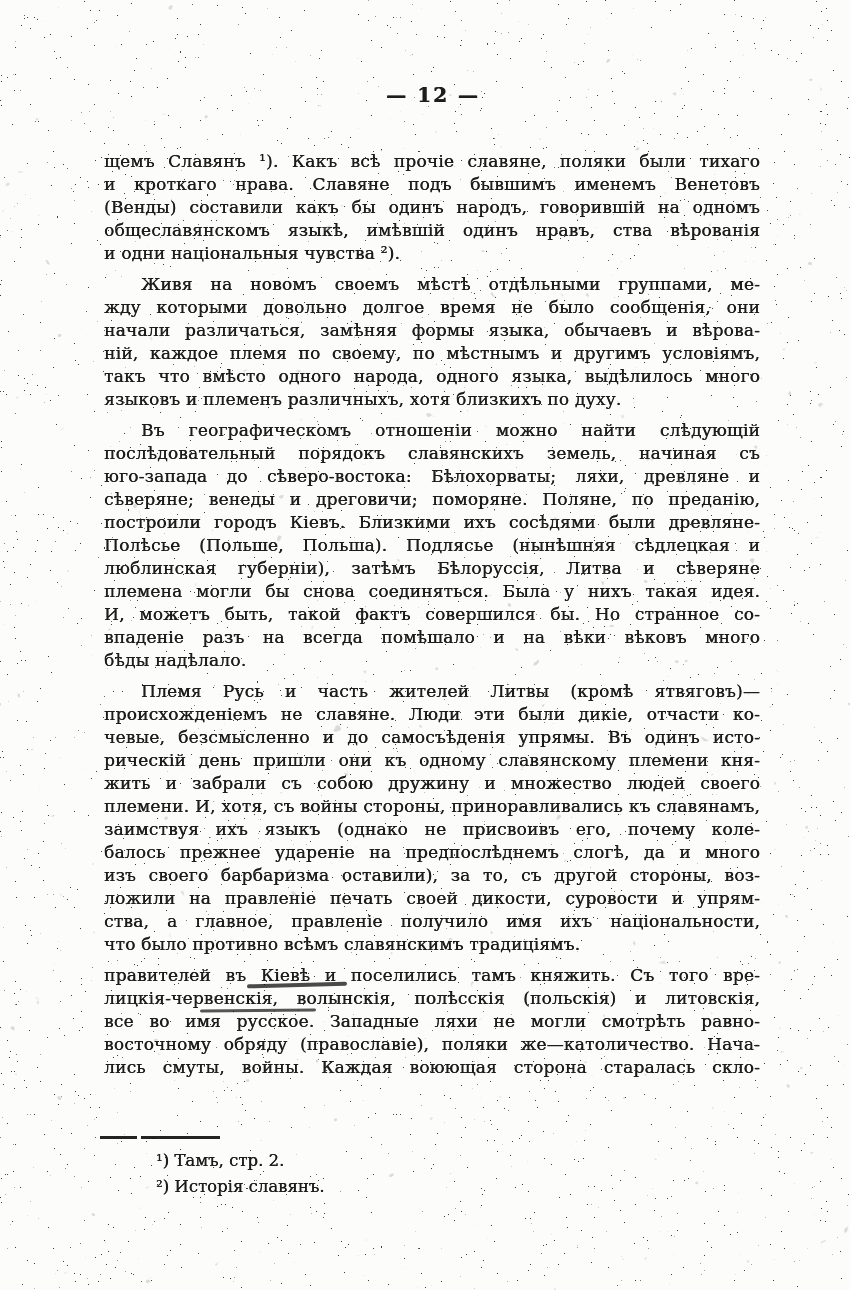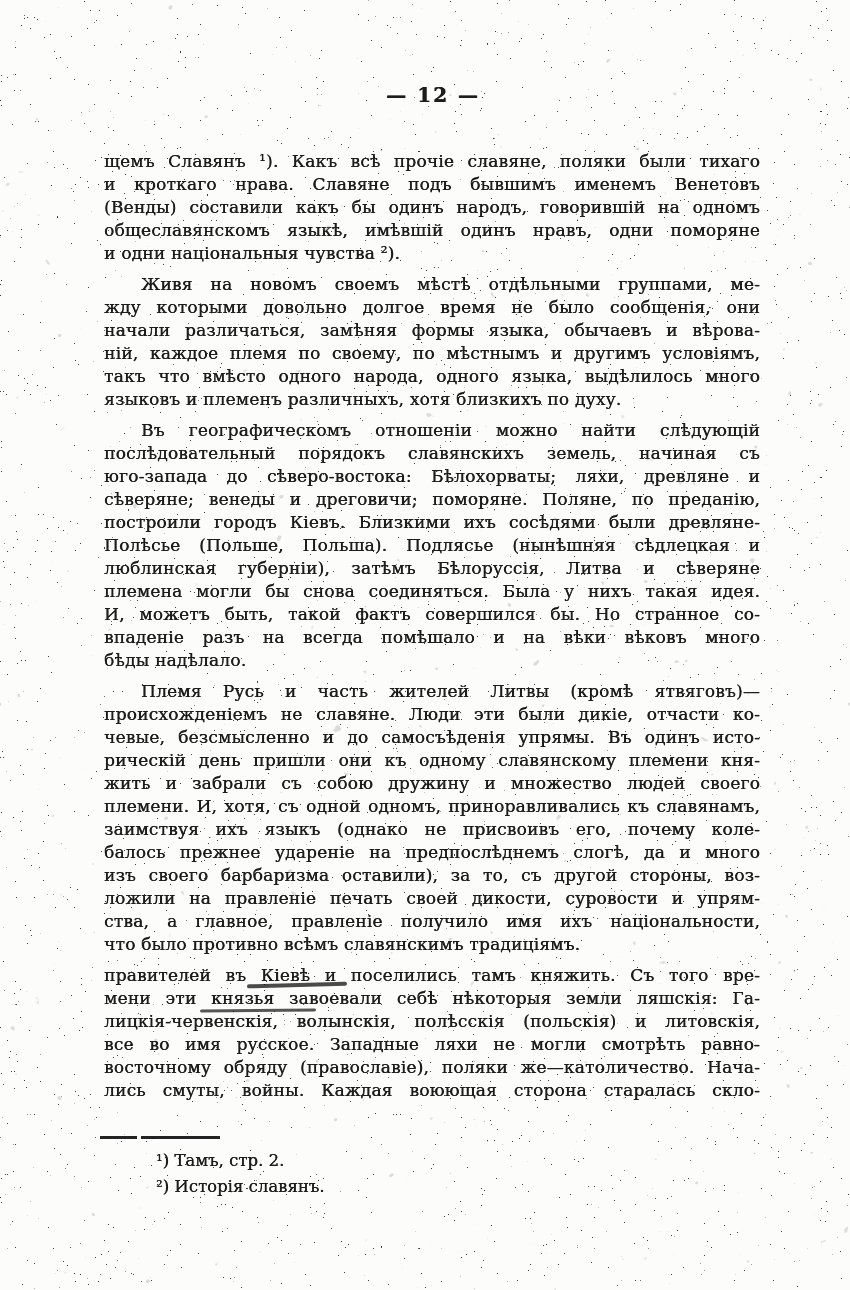--- a/index.html
+++ b/index.html
@@ -61,21 +61,21 @@
 <div class="page">
 
   <div class="page-number">— 12 —</div>
 
   <div class="text-body">
 
   <div class="paragraph">
         <div class="line">щемъ Славянъ ¹). Какъ всѣ прочіе славяне, поляки были тихаго</div>
         <div class="line">и кроткаго нрава. Славяне подъ бывшимъ именемъ Венетовъ</div>
         <div class="line">(Венды) составили какъ бы одинъ народъ, говорившій на одномъ</div>
-        <div class="line">общеславянскомъ языкѣ, имѣвшій одинъ нравъ, одни поморяне</div>
+        <div class="line">общеславянскомъ языкѣ, имѣвшій одинъ нравъ, ства вѣрованія</div>
         <div class="line lastline">и одни національныя чувства ²).</div>
       </div>
       <div class="paragraph">
         <div class="line indent">Живя на новомъ своемъ мѣстѣ отдѣльными группами, ме-</div>
         <div class="line">жду которыми довольно долгое время не было сообщенія, они</div>
         <div class="line">начали различаться, замѣняя формы языка, обычаевъ и вѣрова-</div>
         <div class="line">ній, каждое племя по своему, по мѣстнымъ и другимъ условіямъ,</div>
         <div class="line">такъ что вмѣсто одного народа, одного языка, выдѣлилось много</div>
         <div class="line lastline">языковъ и племенъ различныхъ, хотя близкихъ по духу.</div>
       </div>
@@ -91,31 +91,30 @@
         <div class="line">И, можетъ быть, такой фактъ совершился бы. Но странное со-</div>
         <div class="line">впаденіе разъ на всегда помѣшало и на вѣки вѣковъ много</div>
         <div class="line lastline">бѣды надѣлало.</div>
       </div>
       <div class="paragraph">
         <div class="line indent">Племя Русь и часть жителей Литвы (кромѣ ятвяговъ)—</div>
         <div class="line">происхожденіемъ не славяне. Люди эти были дикіе, отчасти ко-</div>
         <div class="line">чевые, безсмысленно и до самосъѣденія упрямы. Въ одинъ исто-</div>
         <div class="line">рическій день пришли они къ одному славянскому племени кня-</div>
         <div class="line">жить и забрали съ собою дружину и множество людей своего</div>
-        <div class="line">племени. И, хотя, съ одной одномъ, приноравливались къ славянамъ,</div>
+        <div class="line">племени. И, хотя, съ войны стороны, приноравливались къ славянамъ,</div>
         <div class="line">заимствуя ихъ языкъ (однако не присвоивъ его, почему коле-</div>
         <div class="line">балось прежнее удареніе на предпослѣднемъ слогѣ, да и много</div>
         <div class="line">изъ своего барбаризма оставили), за то, съ другой стороны, воз-</div>
         <div class="line">ложили на правленіе печать своей дикости, суровости и упрям-</div>
         <div class="line">ства, а главное, правленіе получило имя ихъ національности,</div>
         <div class="line lastline">что было противно всѣмъ славянскимъ традиціямъ.</div>
       </div>
       <div class="paragraph">
         <div class="line">правителей въ Кіевѣ и поселились тамъ княжить. Съ того вре-</div>
-        <div class="line">мени эти князья завоевали себѣ нѣкоторыя земли ляшскія: Га-</div>
         <div class="line">лицкія-червенскія, волынскія, полѣсскія (польскія) и литовскія,</div>
         <div class="line">все во имя русское. Западные ляхи не могли смотрѣть равно-</div>
         <div class="line">восточному обряду (православіе), поляки же—католичество. Нача-</div>
         <div class="line">лись смуты, войны. Каждая воюющая сторона старалась скло-</div>
       </div>
     </div>
 
   <div class="pen-mark pen-strike"></div>
   <div class="pen-mark pen-underline"></div>
 

